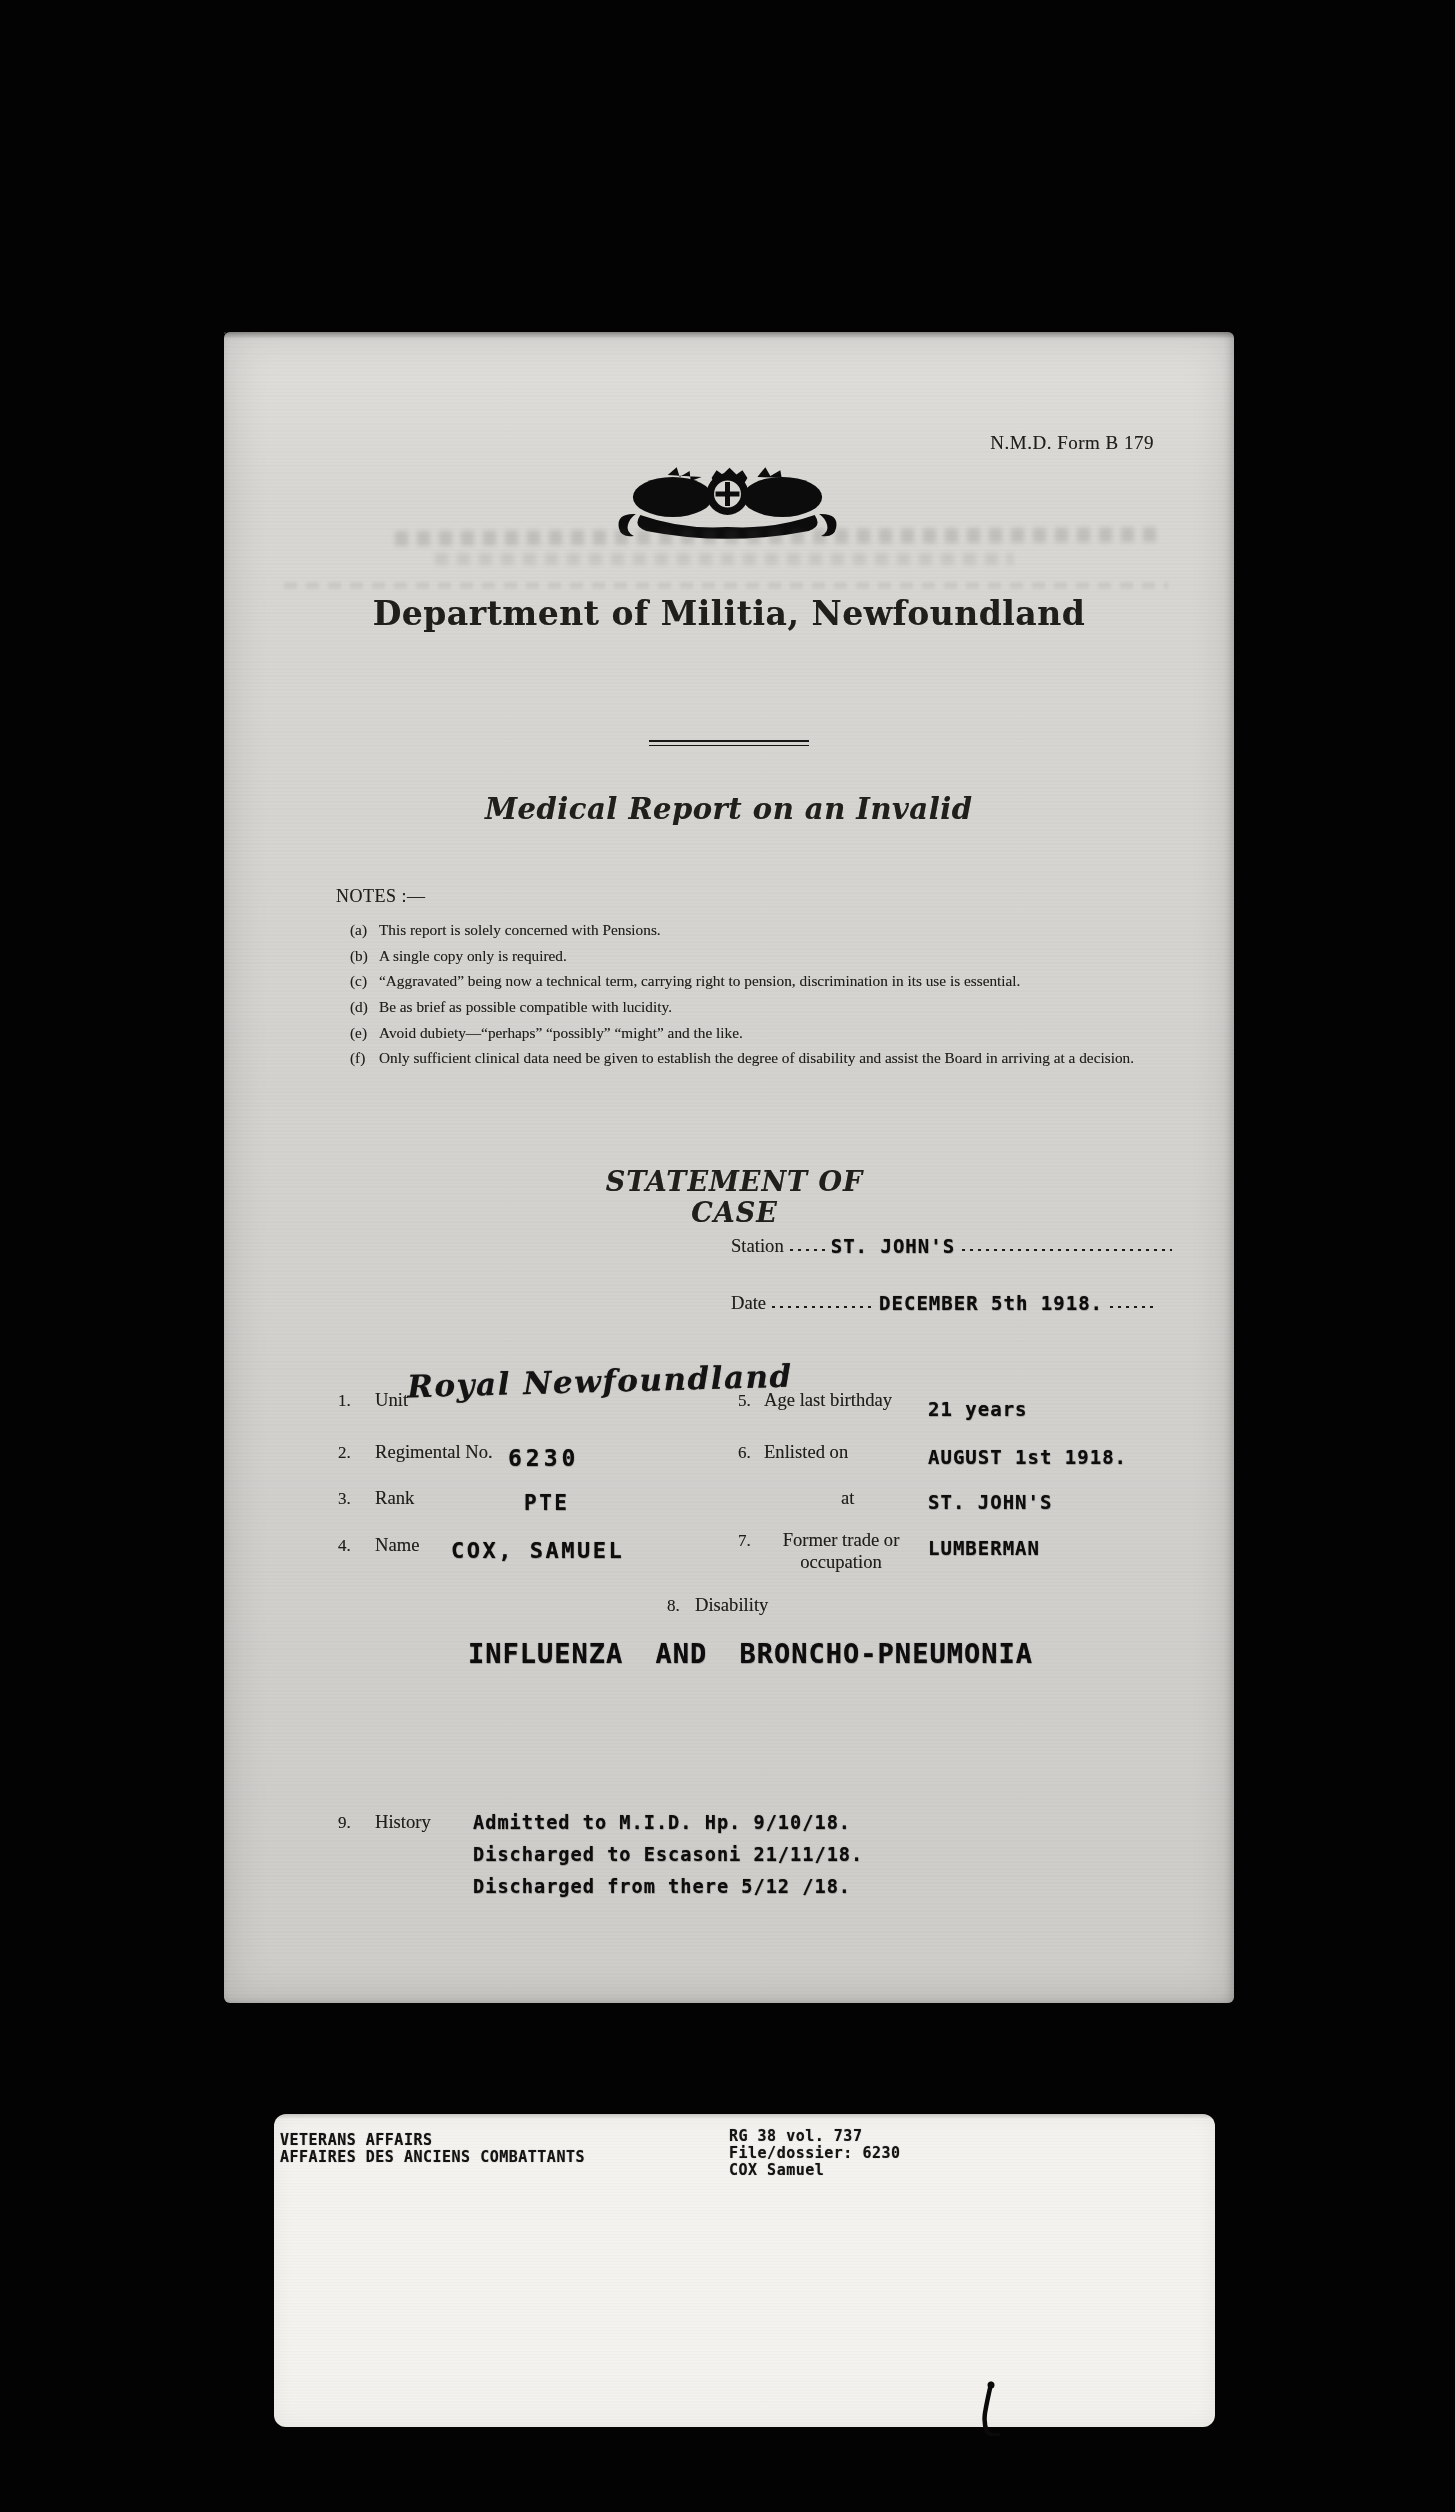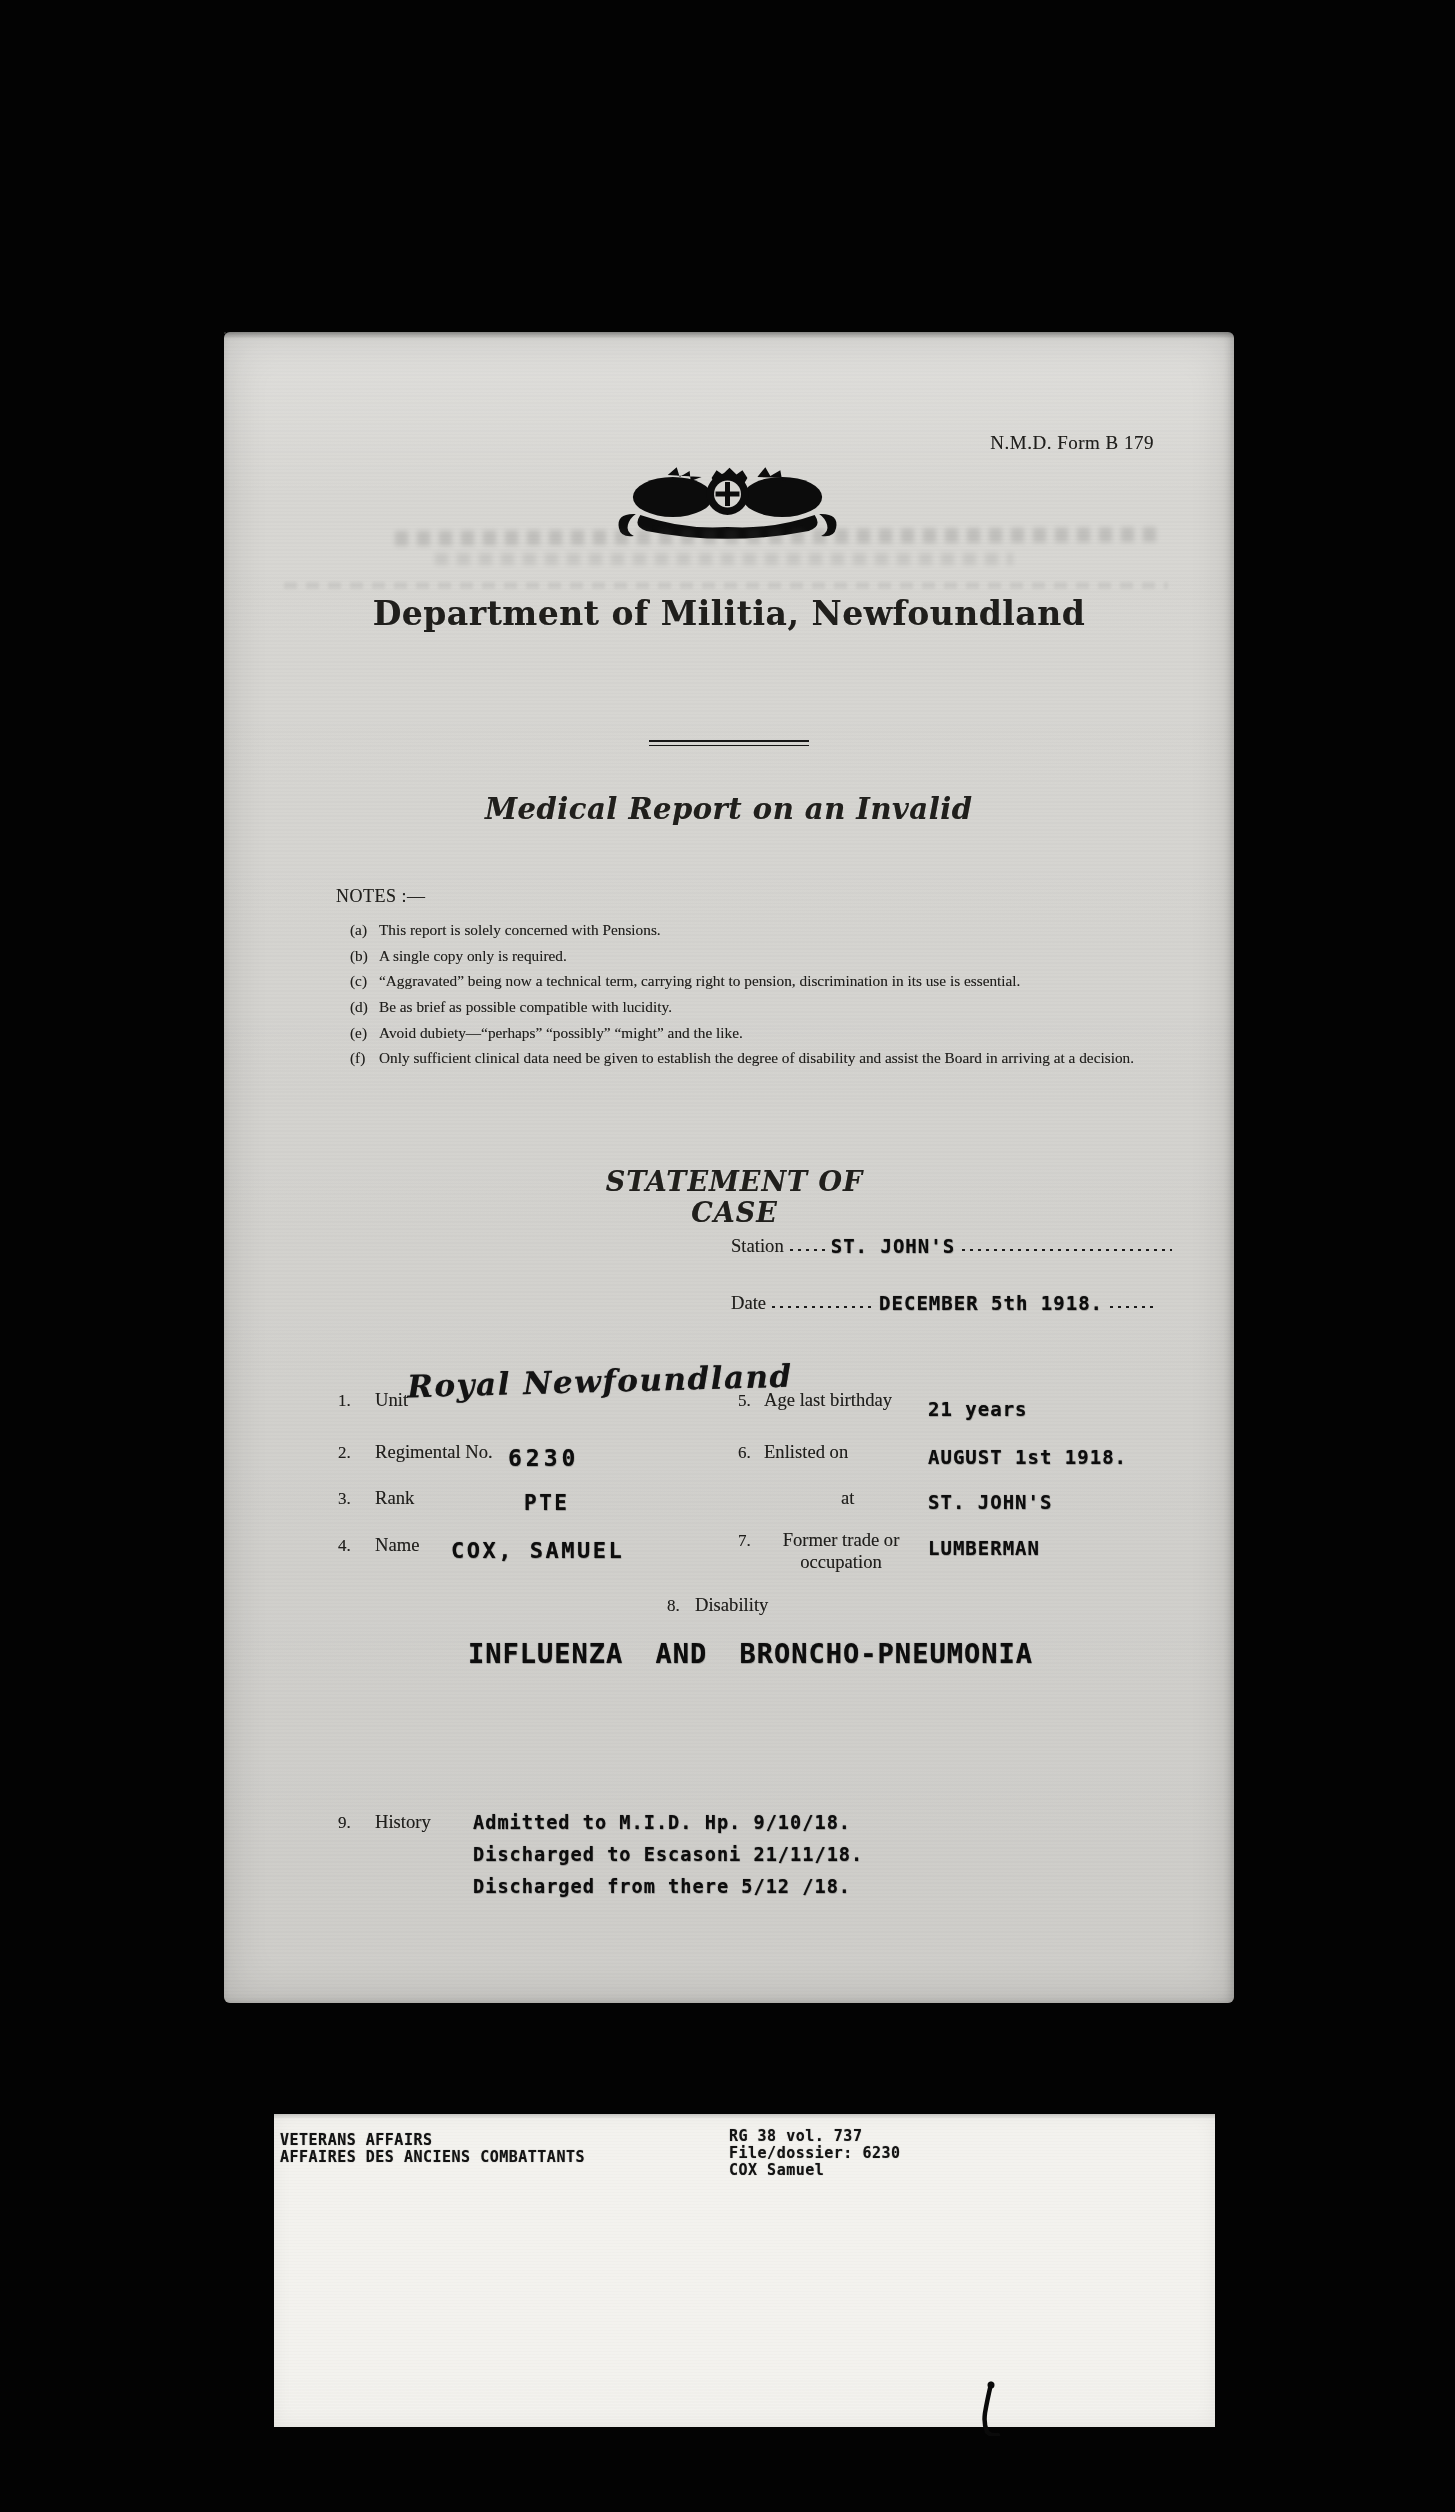--- a/index.html
+++ b/index.html
@@ -90,21 +90,21 @@
             829px 75px 0 0.5px #4a4844, 106px 857px 0 0 #3c3a36, 957px 623px 0 0.5px #44423e,
             382px 1246px 0 0 #403e3a, 769px 1434px 0 0.5px #38363two,
             593px 1568px 0 0 #403e3a, 121px 117px 0 0.5px #56544e, 151px 120px 0 0 #5a5852,
             884px 1628px 0 0 #44423e, 312px 769px 0 0 #4a4844;}
 
   
   .card{position:absolute;left:274px;top:2114px;width:941px;height:313px;
         background:#f3f2ee;
         background-image:linear-gradient(180deg, rgba(0,0,0,.16) 0, rgba(0,0,0,0) 5px),
           repeating-linear-gradient(0deg, rgba(0,0,0,.012) 0 1.5px, rgba(255,255,255,.02) 1.5px 3px);
-        box-shadow:inset 0 0 20px rgba(0,0,0,.06);border-radius:0;}
+        box-shadow:inset 0 0 20px rgba(0,0,0,.06);border-radius:12px;}
   .card-text{font-family:"DejaVu Sans Mono",monospace;font-weight:bold;color:#131313;
              font-size:15px;line-height:1.12;letter-spacing:0.5px;
              text-shadow:0 0 1px rgba(10,10,10,.5);white-space:nowrap;}
   .card-left{left:6px;top:18px;}
   .card-right{left:455px;top:14px;}
 
   .pen-mark{position:absolute;left:974px;top:2381px;width:35px;height:55px;}
 </style>
 </head>
 <body>

